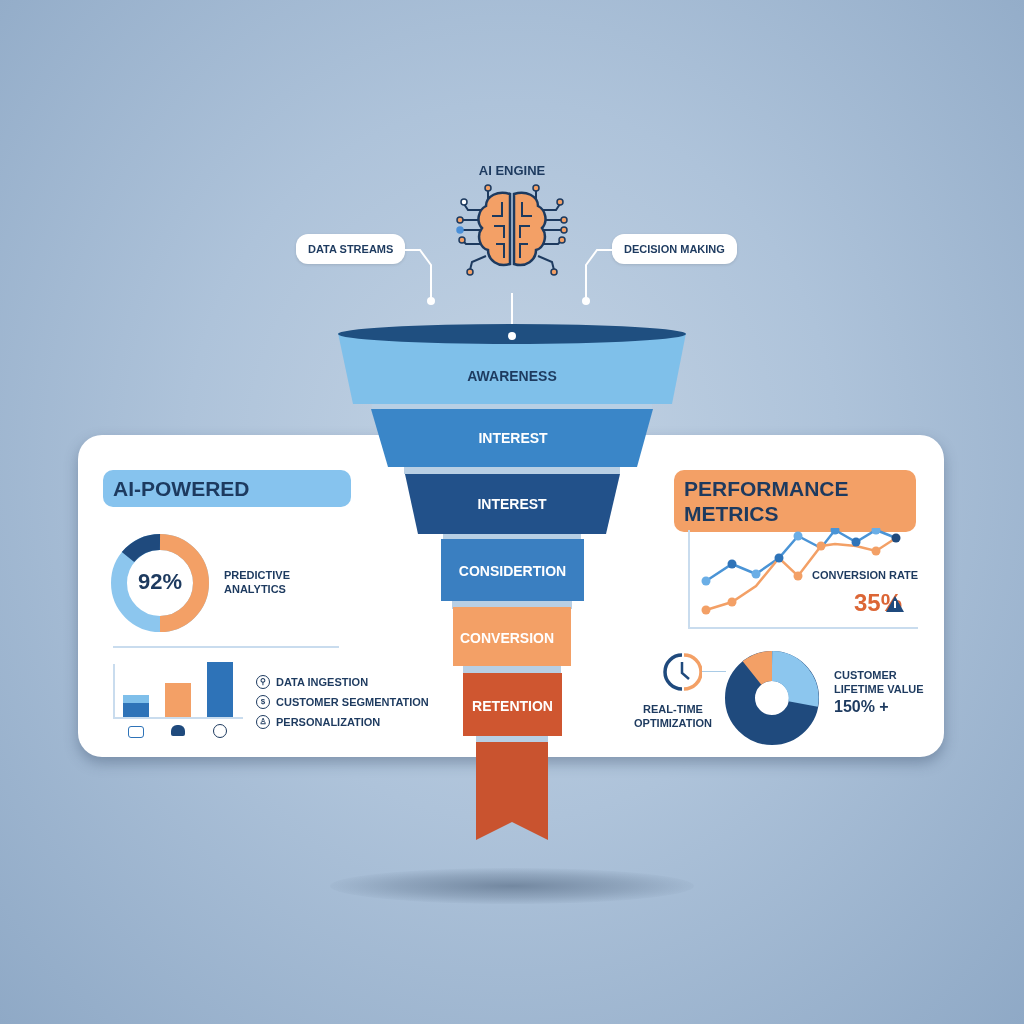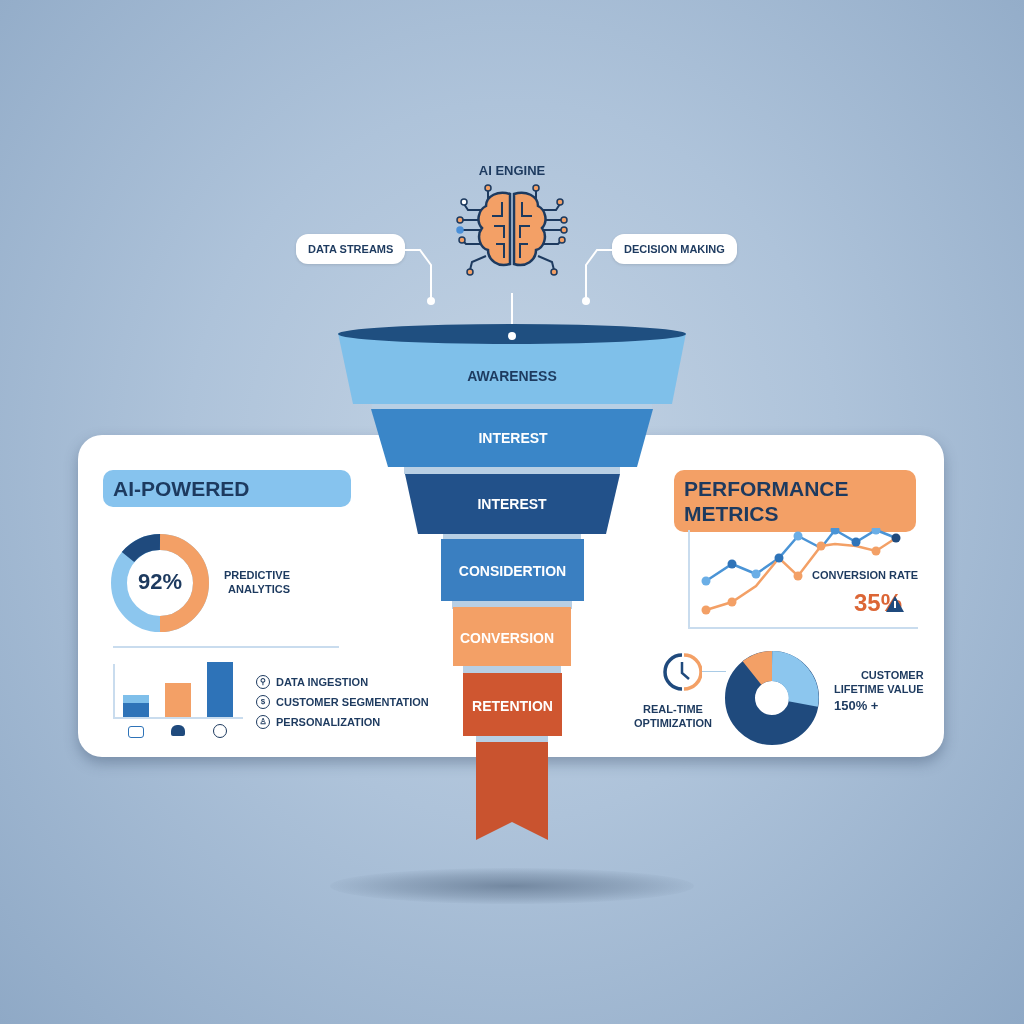--- a/index.html
+++ b/index.html
@@ -20,21 +20,21 @@
     font-weight:700;font-size:11px;color:#1d3a5f;box-shadow:0 1px 3px rgba(0,0,0,0.12);
   }
   
   .panel{
     position:absolute;left:78px;top:435px;width:866px;height:322px;background:#fff;border-radius:24px;
     box-shadow:0 6px 14px rgba(40,60,90,0.35);
   }
   .title-box{
     position:absolute;border-radius:10px;padding:6px 10px;font-weight:700;font-size:21px;line-height:25px;color:#1d3a5f;margin-top:17px;
   }
-  .small-label{font-weight:700;font-size:11px;line-height:14px;color:#1d3a5f;position:absolute;text-align:right;}
+  .small-label{font-weight:700;font-size:11px;line-height:14px;color:#1d3a5f;position:absolute;}
   .list-item{position:absolute;left:256px;display:flex;align-items:center;gap:6px;font-weight:700;font-size:11px;color:#1d3a5f;}
   .list-icon{width:12px;height:12px;border:1.5px solid #1d3a5f;border-radius:50%;font-size:8px;line-height:12px;text-align:center;color:#1d3a5f;}
   
   .stage{
     position:absolute;display:flex;align-items:center;justify-content:center;font-weight:700;font-size:14px;
   }
 </style>
 </head>
 <body>
 
@@ -183,21 +183,21 @@
 
 <svg class="abs" style="left:725px;top:651px;" width="94" height="94" viewBox="0 0 94 94" data-name="clv-donut">
   <circle cx="47" cy="47" r="32" fill="none" stroke="#1f4a7d" stroke-width="30"></circle>
   <path d="M47 15 A32 32 0 0 1 78 53" fill="none" stroke="#8cc6ee" stroke-width="30"></path>
   <path d="M47 15 A32 32 0 0 0 27 22" fill="none" stroke="#f3a066" stroke-width="30"></path>
 </svg>
 <div class="small-label" style="left:834px;top:668px;" data-name="clv-label">
   <div data-name="clv-line1">CUSTOMER</div>
   <div data-name="clv-line2">LIFETIME VALUE</div>
 </div>
-<div class="abs" style="left:834px;top:698px;font-weight:700;font-size:13px;color:#1d3a5f;" data-name="clv-value">150% +</div>
+<div class="abs" style="left:834px;top:698px;font-weight:700;font-size:16px;color:#1d3a5f;" data-name="clv-value">150% +</div>
 
 <style>.title-box[data-name="left-title-box"]{background:#86c3ee;}</style>
 
 <svg class="abs" style="left:0;top:0;" width="1024" height="900" data-name="funnel">
 
   <rect x="372" y="404" width="280" height="8" fill="#b8cfe4"></rect>
   <rect x="404" y="466" width="216" height="8" fill="#b8cfe4"></rect>
   <rect x="443" y="534" width="138" height="8" fill="#b8cfe4"></rect>
   <rect x="452" y="601" width="120" height="8" fill="#b8cfe4"></rect>
   <rect x="463" y="665" width="98" height="8" fill="#b8cfe4"></rect>

